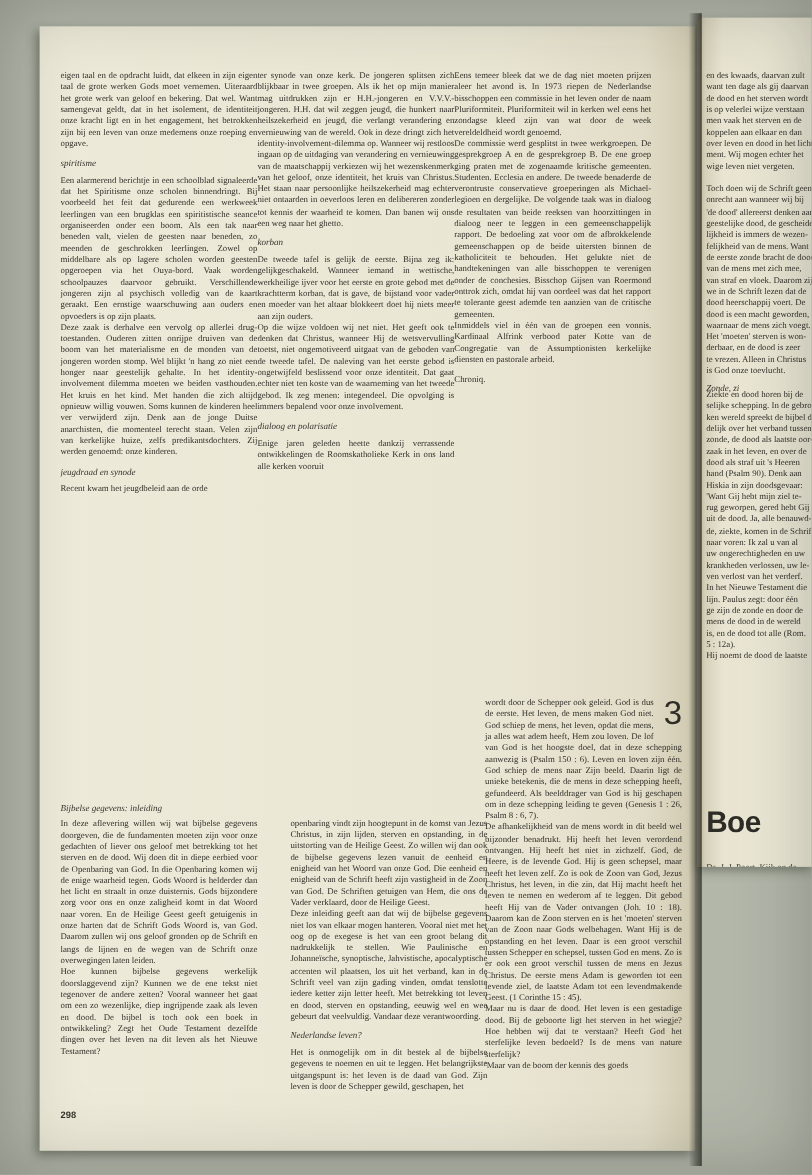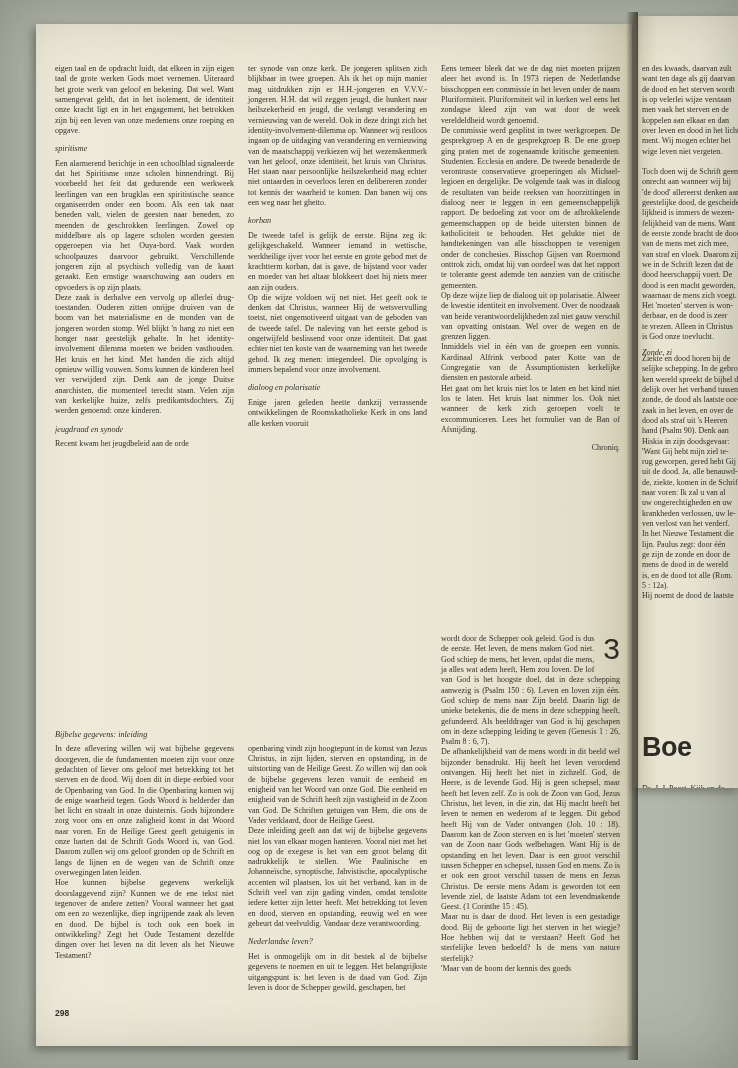--- a/index.html
+++ b/index.html
@@ -10,30 +10,30 @@
   .page-left{position:absolute;left:36px;top:24px;width:596px;height:1022px;
          background:linear-gradient(90deg,#eeead9 0%,#eae6d4 70%,#e2ddc8 92%,#cfc9b0 100%);
          box-shadow:-3px 4px 9px rgba(35,40,30,.45);}
   .page-right{position:absolute;left:634px;top:16px;width:104px;height:772px;overflow:hidden;
          background:linear-gradient(90deg,#b3ac94 0%,#d6d1ba 7%,#e8e4d1 22%,#ece8d6 60%);
          box-shadow:0 4px 9px rgba(35,40,30,.4);}
   .spine{position:absolute;left:626px;top:12px;width:12px;height:1048px;pointer-events:none;
          background:linear-gradient(90deg,rgba(45,45,35,0) 0%,rgba(45,45,35,.45) 50%,rgba(25,25,18,.7) 100%);}
   .content{position:absolute;left:19px;top:40px;width:565px;}
   .col{width:179px;flex:0 0 179px;font-size:8px;line-height:1.29;text-align:justify;}
-  .top-cols{display:flex;gap:14px;height:548px;overflow:hidden;}
+  .top-cols{display:flex;gap:0;height:548px;overflow:hidden;}
   .b-p{margin:0;}
   .b-h{font-style:italic;margin:8px 0 4px;text-align:left;font-size:8.2px;}
-  .b-sig{text-align:right;margin-top:8px;font-size:8px;}
+  .b-sig{text-align:left;margin-top:8px;font-size:8px;}
   .bottom{margin-top:22px;display:grid;grid-template-columns:179px 179px 179px;column-gap:14px;
          height:378px;overflow:hidden;}
   .headline-row{grid-column:1/3;grid-row:1;padding:0 0 8px;}
   .headline{font-family:"Liberation Sans",sans-serif;font-size:30px;letter-spacing:-.5px;color:#2d2c26;}
   .bcol1{grid-column:1;grid-row:2;}
-  .bcol2{grid-column:2;grid-row:2;}
+  .bcol2{grid-column:2;grid-row:2;margin-left:16px;}
   .bcol2 > :first-child{margin-top:22px;}
   .bcol3{grid-column:3;grid-row:1/3;font-size:8px;line-height:1.29;text-align:justify;}
   .num{float:right;font-family:"Liberation Sans",sans-serif;font-size:30px;color:#2d2c26;
          margin:-4px 0 2px 9px;}
   .pagenum{position:absolute;left:19px;bottom:28px;font-family:"Liberation Sans",sans-serif;
          font-weight:bold;font-size:8.5px;}
   
   .rp-block{position:absolute;left:8px;width:120px;}
   .frag-line{font-size:8px;line-height:1.29;white-space:nowrap;overflow:hidden;}
   .frag-line:empty{height:10.3px;}
@@ -63,23 +63,21 @@
             <div class="b-p">ter synode van onze kerk. De jongeren splitsen zich blijkbaar in twee groepen. Als ik het op mijn manier mag uitdrukken zijn er H.H.-jongeren en V.V.V.-jongeren. H.H. dat wil zeggen jeugd, die hunkert naar heilszekerheid en jeugd, die verlangt verandering en vernieuwing van de wereld. Ook in deze dringt zich het identity-involvement-dilemma op. Wanneer wij restloos ingaan op de uitdaging van verandering en vernieuwing van de maatschappij verkiezen wij het wezenskenmerk van het geloof, onze identiteit, het kruis van Christus. Het staan naar persoonlijke heilszekerheid mag echter niet ontaarden in oeverloos leren en delibereren zonder tot kennis der waarheid te komen. Dan banen wij ons een weg naar het ghetto.</div>
             <div class="b-h">korban</div>
             <div class="b-p">De tweede tafel is gelijk de eerste. Bijna zeg ik: gelijkgeschakeld. Wanneer iemand in wettische, werkheilige ijver voor het eerste en grote gebod met de krachtterm korban, dat is gave, de bijstand voor vader en moeder van het altaar blokkeert doet hij niets meer aan zijn ouders.</div>
             <div class="b-p">Op die wijze voldoen wij net niet. Het geeft ook te denken dat Christus, wanneer Hij de wetsvervulling toetst, niet ongemotiveerd uitgaat van de geboden van de tweede tafel. De naleving van het eerste gebod is ongetwijfeld beslissend voor onze identiteit. Dat gaat echter niet ten koste van de waarneming van het tweede gebod. Ik zeg menen: integendeel. Die opvolging is immers bepalend voor onze involvement.</div>
             <div class="b-h">dialoog en polarisatie</div>
             <div class="b-p">Enige jaren geleden heette dankzij verrassende ontwikkelingen de Roomskatholieke Kerk in ons land alle kerken vooruit</div>
           </div>
         <div class="col">
             <div class="b-p">Eens temeer bleek dat we de dag niet moeten prijzen aleer het avond is. In 1973 riepen de Nederlandse bisschoppen een commissie in het leven onder de naam Pluriformiteit. Pluriformiteit wil in kerken wel eens het zondagse kleed zijn van wat door de week vereldeldheid wordt genoemd.</div>
             <div class="b-p">De commissie werd gesplitst in twee werkgroepen. De gesprekgroep A en de gesprekgroep B. De ene groep ging praten met de zogenaamde kritische gemeenten. Studenten. Ecclesia en andere. De tweede benaderde de verontruste conservatieve groeperingen als Michael-legioen en dergelijke. De volgende taak was in dialoog de resultaten van beide reeksen van hoorzittingen in dialoog neer te leggen in een gemeenschappelijk rapport. De bedoeling zat voor om de afbrokkelende gemeenschappen op de beide uitersten binnen de katholiciteit te behouden. Het gelukte niet de handtekeningen van alle bisschoppen te verenigen onder de conchesies. Bisschop Gijsen van Roermond onttrok zich, omdat hij van oordeel was dat het rapport te tolerante geest ademde ten aanzien van de critische gemeenten.</div>
-            <div class="b-p">Op deze wijze liep de dialoog uit op polarisatie. Alweer de kwestie identiteit en involvement. Over de noodzaak van beide verantwoordelijkheden zal niet gauw verschil van opvatting ontstaan. Wel over de wegen en de grenzen liggen.</div>
             <div class="b-p">Inmiddels viel in één van de groepen een vonnis. Kardinaal Alfrink verbood pater Kotte van de Congregatie van de Assumptionisten kerkelijke diensten en pastorale arbeid.</div>
-            <div class="b-p">Het gaat om het kruis niet los te laten en het kind niet los te laten. Het kruis laat nimmer los. Ook niet wanneer de kerk zich geroepen voelt te excommuniceren. Lees het formulier van de Ban of Afsnijding.</div>
             <div class="b-sig">Chroniq.</div>
           </div>
       </div>
 
       <div class="bottom">
         <div class="col bcol1">
             <div class="b-h">Bijbelse gegevens: inleiding</div>
             <div class="b-p">In deze aflevering willen wij wat bijbelse gegevens doorgeven, die de fundamenten moeten zijn voor onze gedachten of liever ons geloof met betrekking tot het sterven en de dood. Wij doen dit in diepe eerbied voor de Openbaring van God. In die Openbaring komen wij de enige waarheid tegen. Gods Woord is helderder dan het licht en straalt in onze duisternis. Gods bijzondere zorg voor ons en onze zaligheid komt in dat Woord naar voren. En de Heilige Geest geeft getuigenis in onze harten dat de Schrift Gods Woord is, van God. Daarom zullen wij ons geloof gronden op de Schrift en langs de lijnen en de wegen van de Schrift onze overwegingen laten leiden.</div>
             <div class="b-p">Hoe kunnen bijbelse gegevens werkelijk doorslaggevend zijn? Kunnen we de ene tekst niet tegenover de andere zetten? Vooral wanneer het gaat om een zo wezenlijke, diep ingrijpende zaak als leven en dood. De bijbel is toch ook een boek in ontwikkeling? Zegt het Oude Testament dezelfde dingen over het leven na dit leven als het Nieuwe Testament?</div>
           </div>

